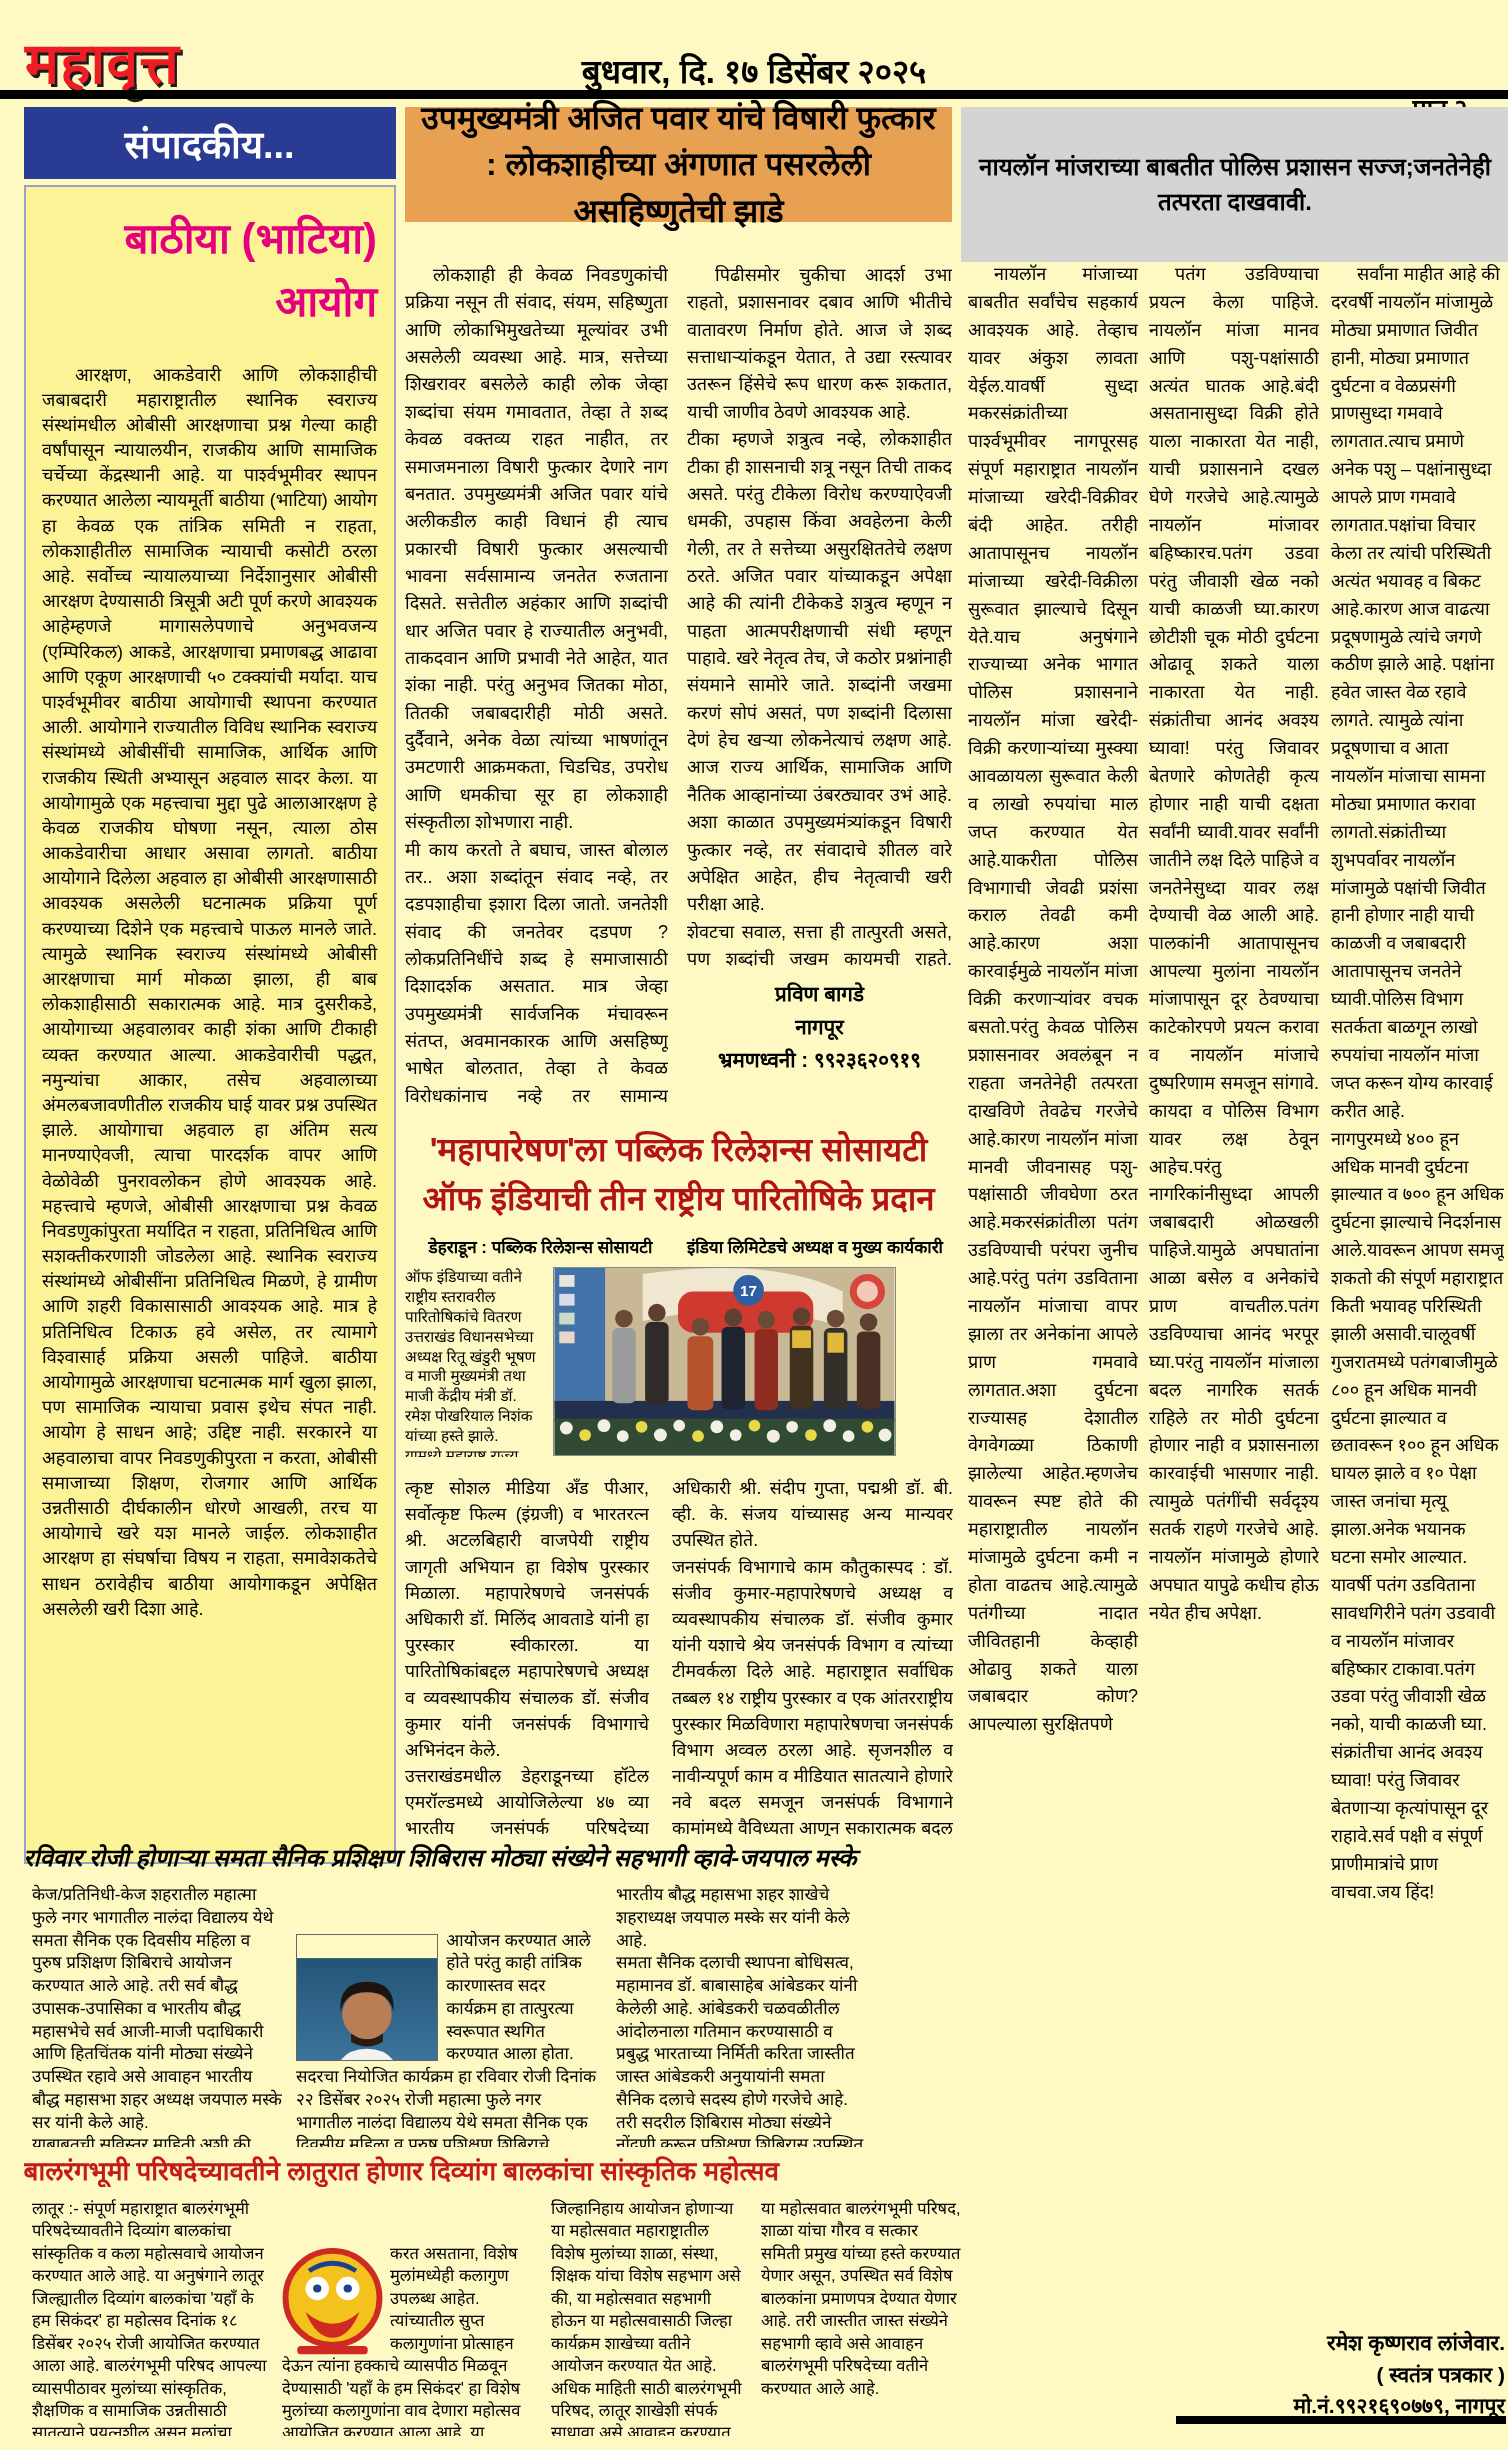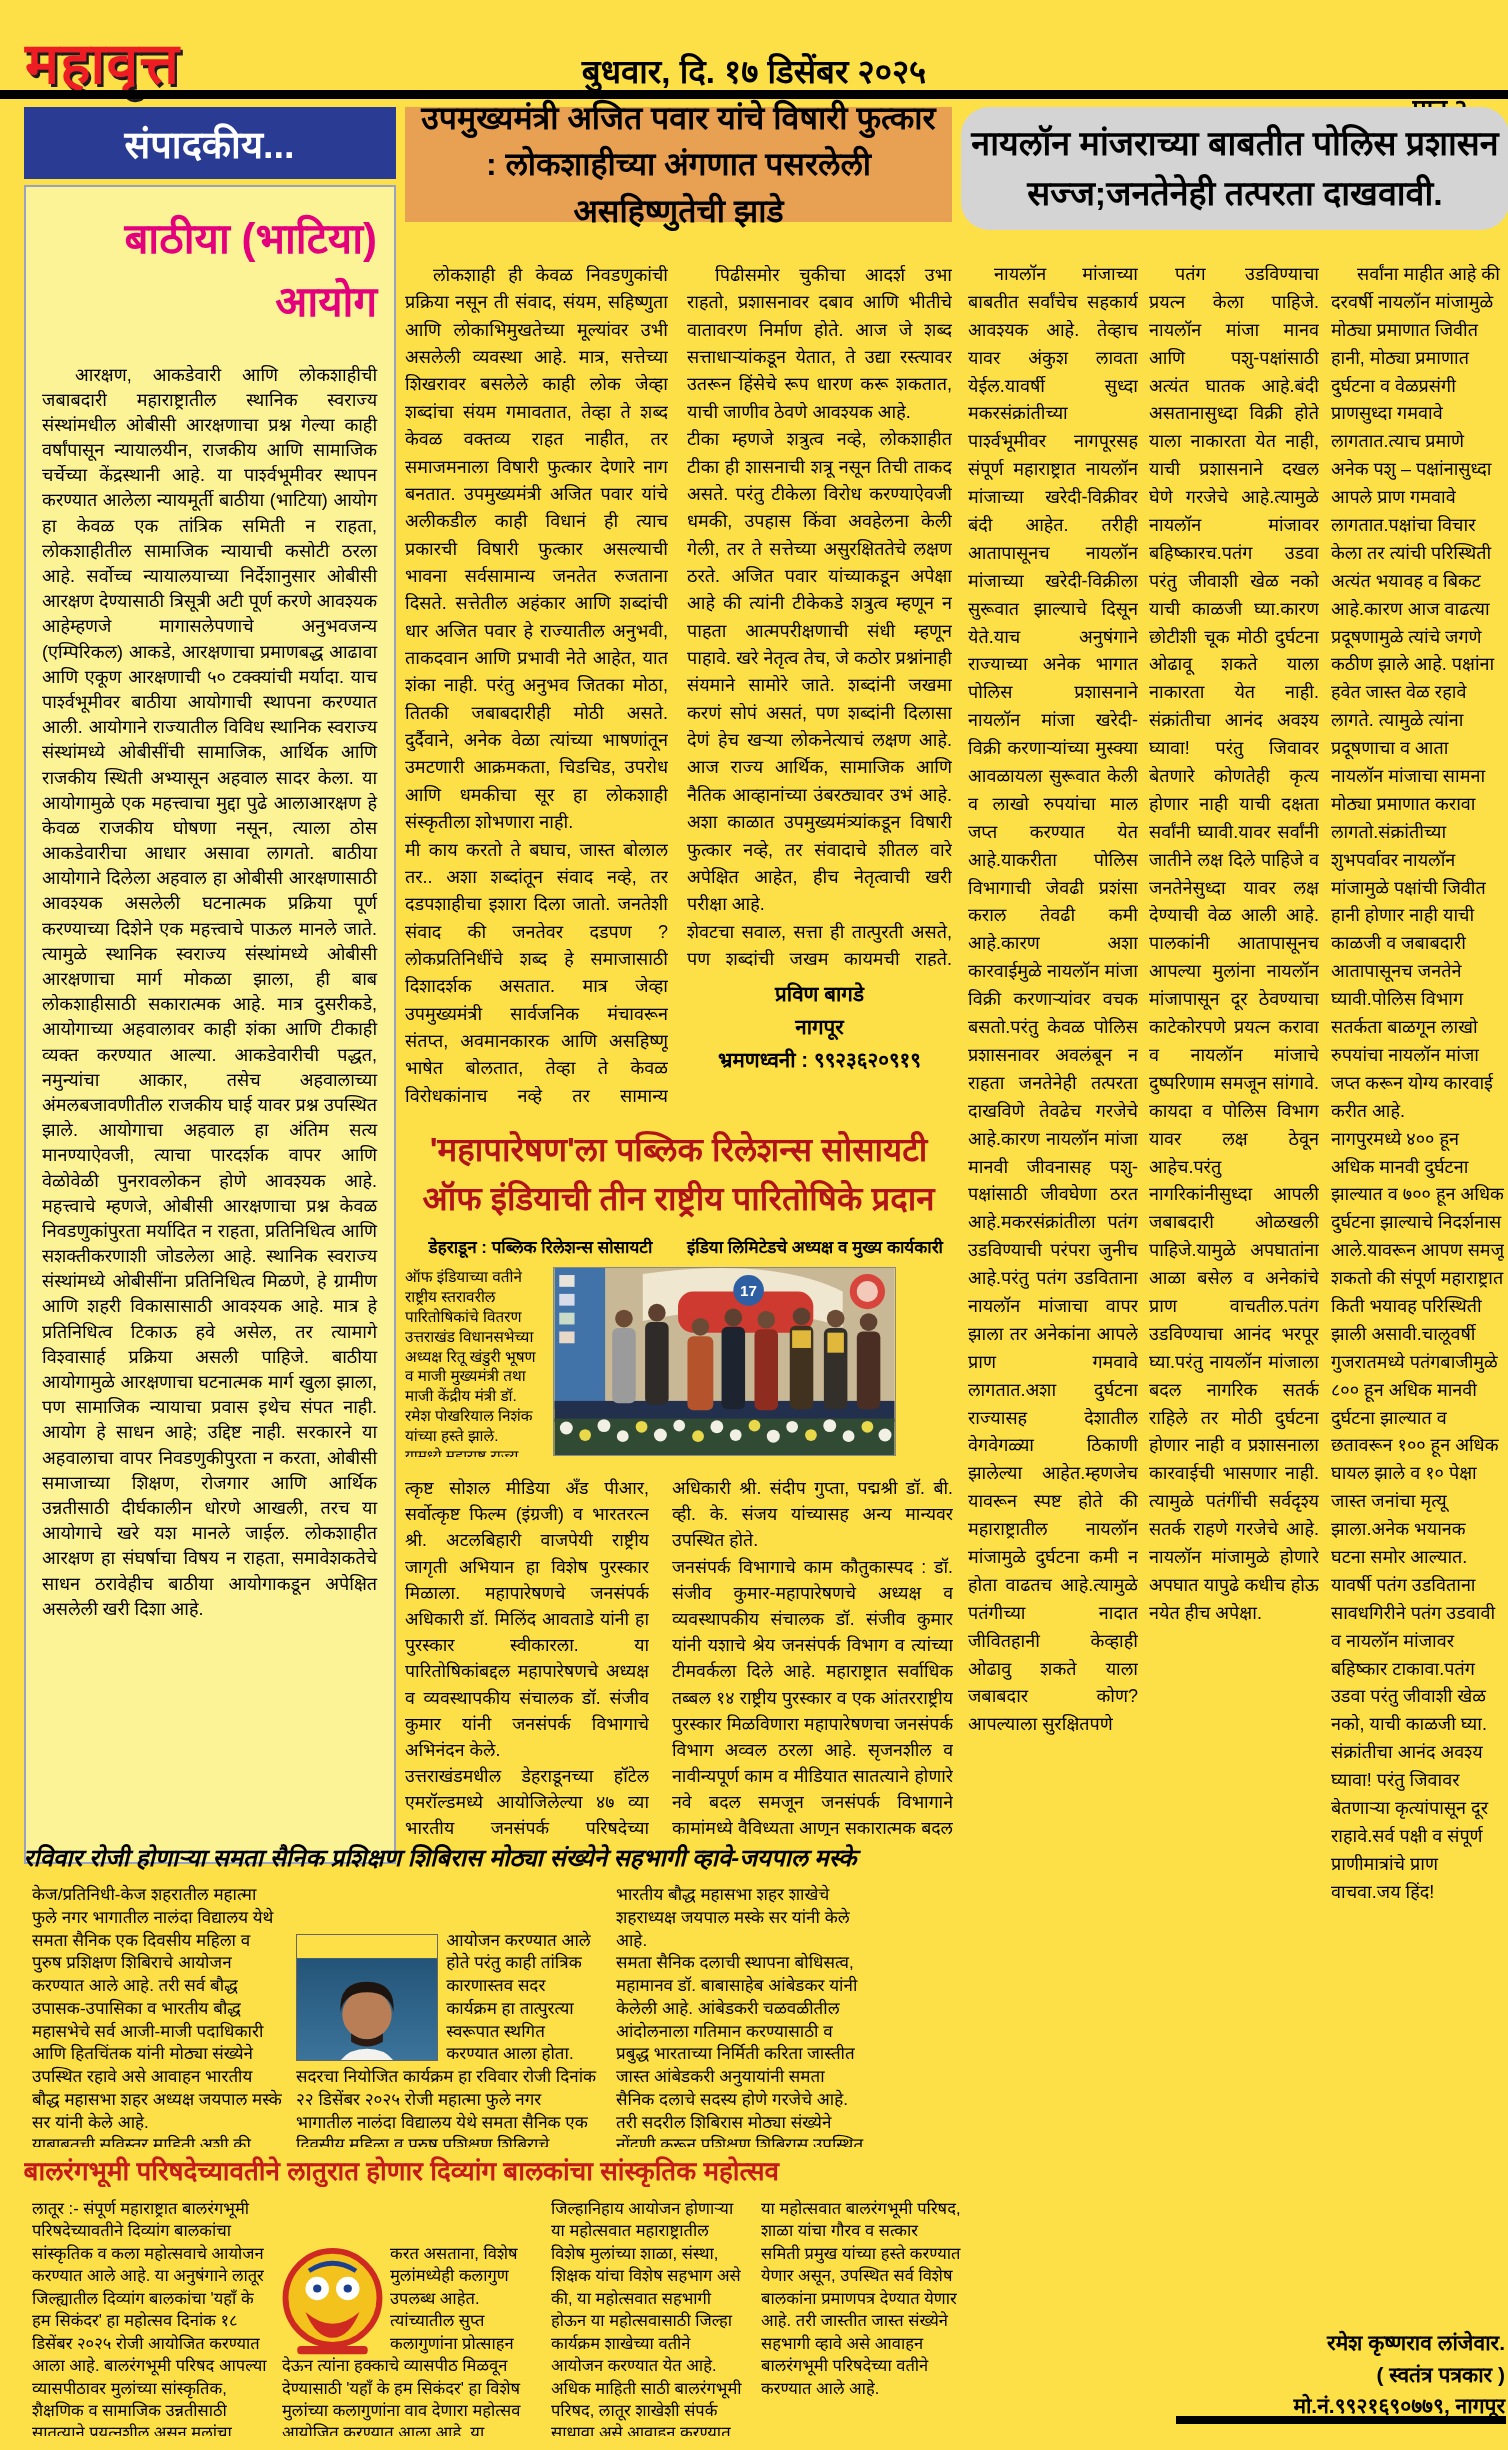--- a/index.html
+++ b/index.html
@@ -1,16 +1,16 @@
 <!DOCTYPE html>
 <html lang="mr" style="font-size:9.4px"><head>
 <meta charset="utf-8">
 <style>
   html,body{margin:0;padding:0;background:#e9e9e9;}
-  .page{position:relative;width:1508px;height:2450px;background:#fde047;overflow:hidden;
+  .page{position:relative;width:1508px;height:2450px;background:#fef9c3;overflow:hidden;
         font-family:"Liberation Sans","DejaVu Sans",sans-serif;color:#000;}
   
   .masthead{position:absolute;left:25px;top:22.4px;font-size:57px;font-weight:bold;color:#ee1c23;
             text-shadow:2.4px 2.9px 0 #1c1c1c;letter-spacing:1.2px;}
   .dateline{position:absolute;left:50%;transform:translateX(-50%);top:48px;font-size:33px;font-weight:bold;}
   .pageno{position:absolute;right:41px;top:52px;font-size:25px;font-weight:bold;margin-top:38px;}
   .toprule{position:absolute;left:0;top:90px;width:1508px;height:9.4px;background:#000;}
   
   .ed-kicker{position:absolute;left:23.6px;top:107px;width:372px;height:72px;background:#2a3b94;
              color:#fff;font-size:38px;font-weight:bold;display:flex;align-items:center;justify-content:center;}
@@ -55,23 +55,23 @@
   .bal-head{position:absolute;left:23.6px;top:2152px;width:938px;height:35px;color:#c41a1c;
             font-size:26px;font-weight:bold;white-space:nowrap;overflow:hidden;}
   .bal-col{position:absolute;top:2197px;height:239px;font-size:16.5px;line-height:1.36;overflow:hidden;
            white-space:pre-line;}
   .bal-c1{left:32px;width:236px;}
   .bal-c2{left:282px;width:253px;}
   .bal-c3{left:551px;width:194px;}
   .bal-c4{left:761px;width:200px;}
   .bal-logo{float:left;width:101px;height:110px;margin:4.7px 7px 3.5px 0;}
   
-  .nyl-head{position:absolute;left:961px;top:107px;width:548px;height:123px;background:#d4d4d4;
-            color:#000;font-size:34px;font-weight:bold;text-align:center;line-height:1.45;
-            display:flex;align-items:center;justify-content:center;padding:0 5.9px;box-sizing:border-box;border-radius:28px;}
+  .nyl-head{position:absolute;left:961px;top:107px;width:548px;height:155px;background:#d4d4d4;
+            color:#000;font-size:24px;font-weight:bold;text-align:center;line-height:1.45;
+            display:flex;align-items:center;justify-content:center;padding:0 5.9px;box-sizing:border-box;}
   .nyl-col{position:absolute;top:261px;height:2062px;font-size:18px;line-height:1.55;overflow:hidden;
            white-space:pre-line;text-align:justify;text-indent:26px;}
   .nyl-c1{left:968px;width:170px;}
   .nyl-c2{left:1149px;width:170px;}
   .nyl-c3{left:1331px;width:173px;text-align:left;}
   .nyl-by{position:absolute;left:1235px;top:2327px;width:270px;text-align:right;font-weight:bold;
           font-size:21px;line-height:1.5;}
   .nyl-rule{position:absolute;left:1176px;top:2416px;width:330px;height:7.7px;background:#000;}
 </style>
 </head>

